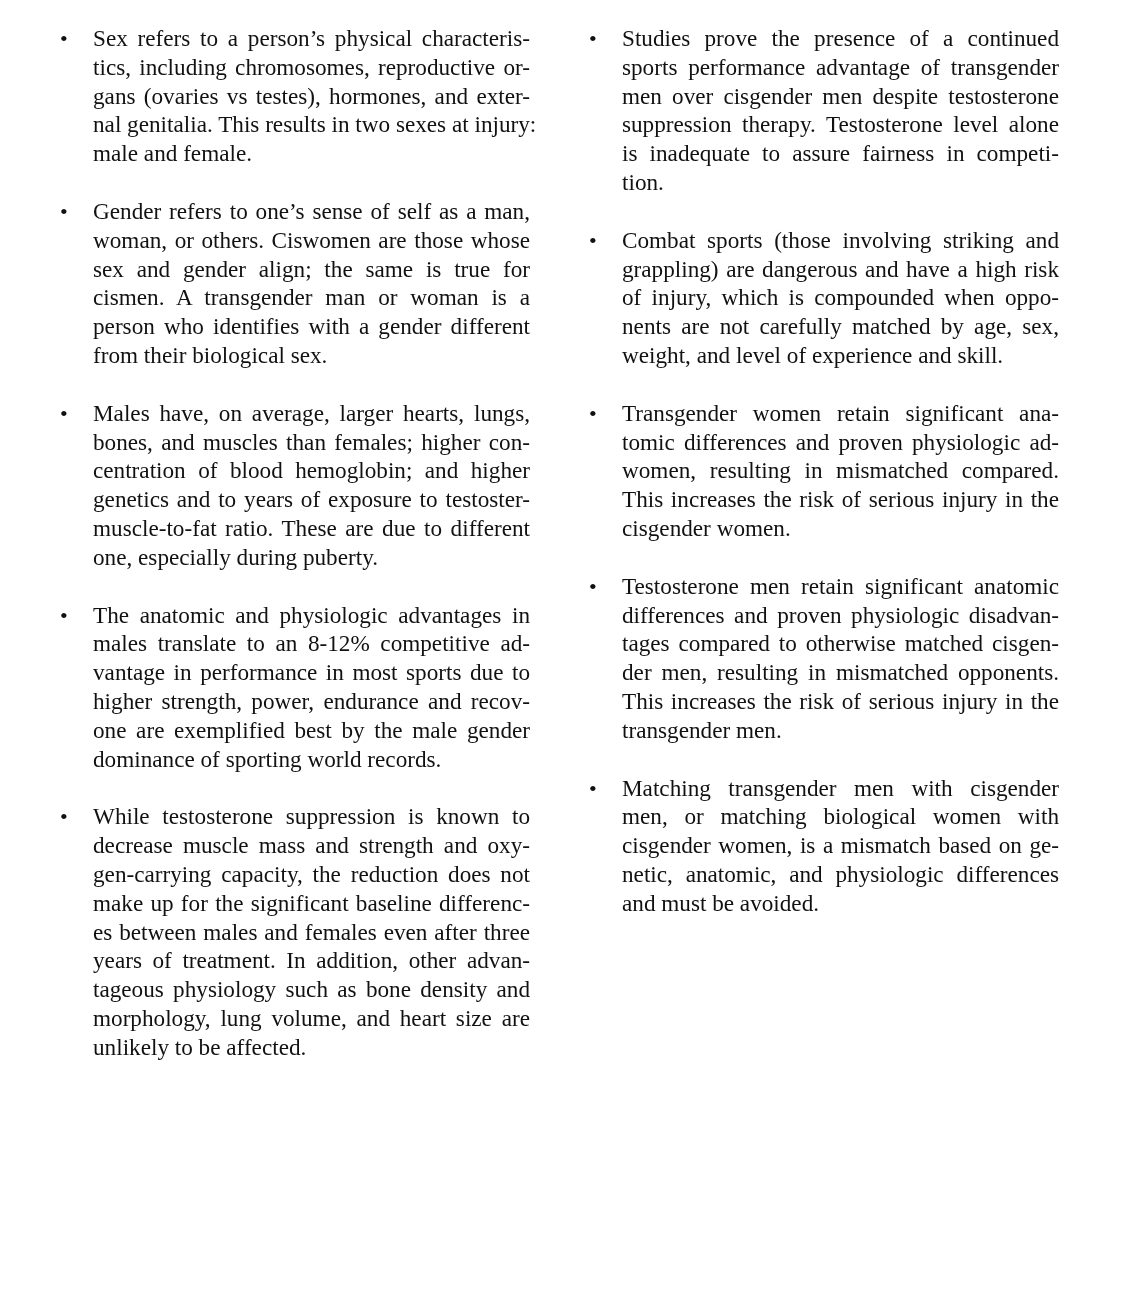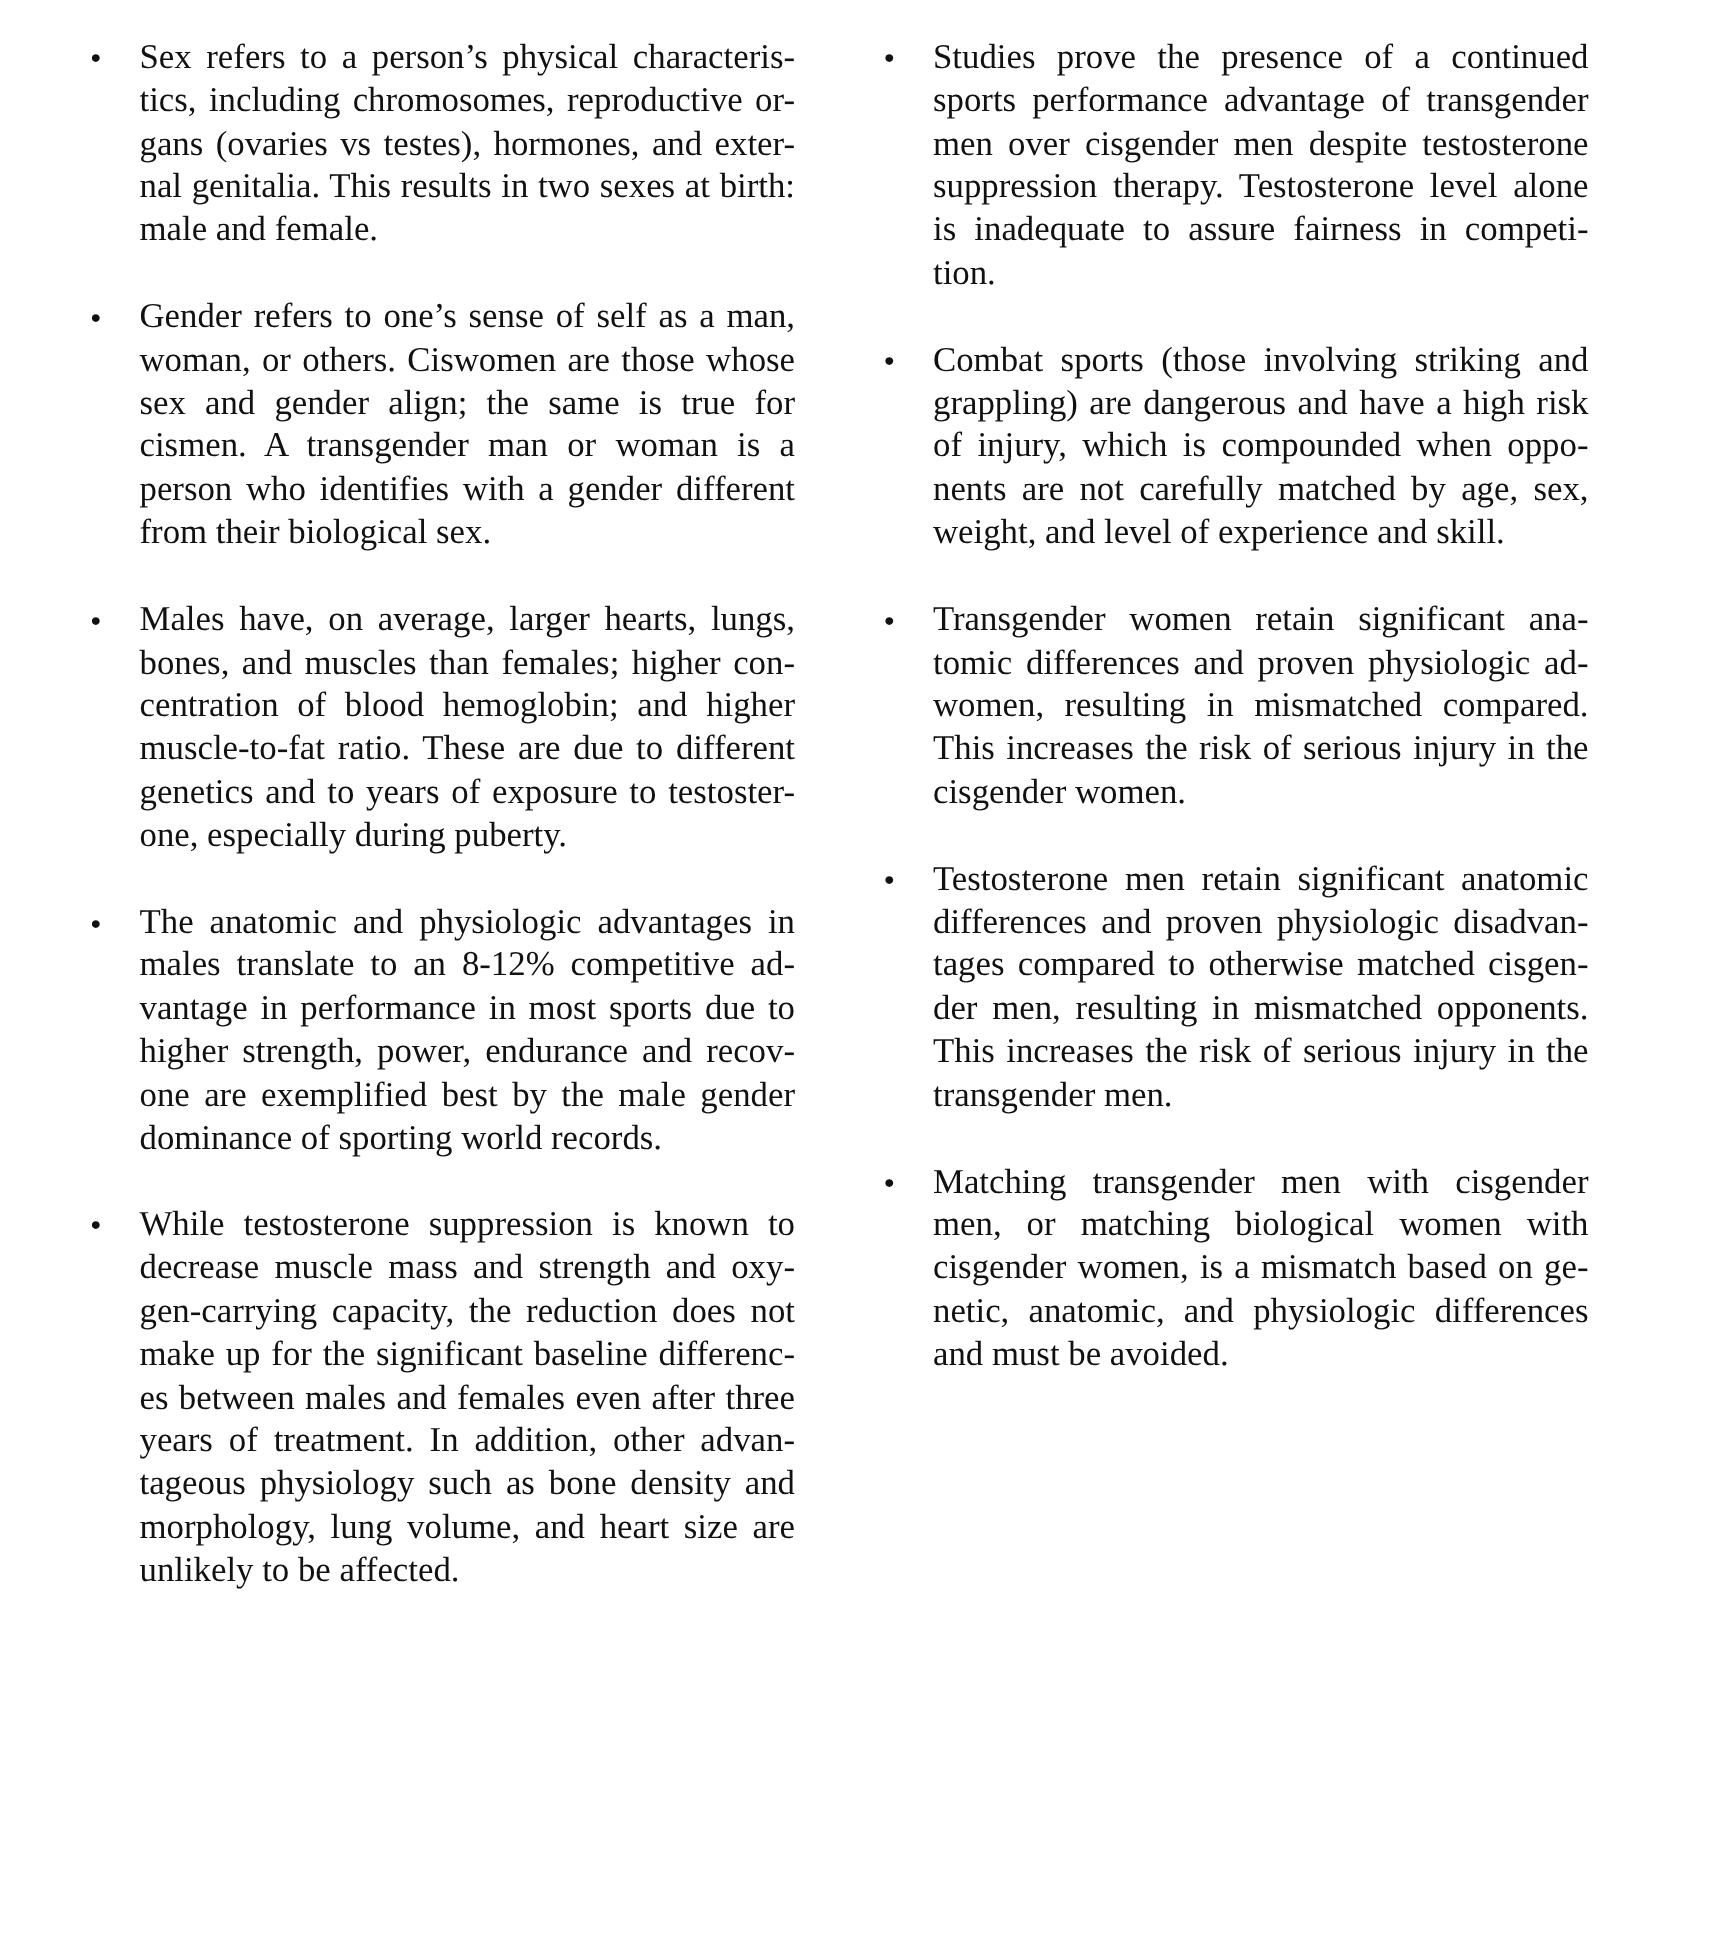--- a/index.html
+++ b/index.html
@@ -16,39 +16,39 @@
 </style>
 </head>
 <body>
 
 <div class="col left">
   <div class="item">
     <span class="bullet">•</span>
     <span class="line">Sex refers to a person’s physical characteris-</span>
     <span class="line">tics, including chromosomes, reproductive or-</span>
     <span class="line">gans (ovaries vs testes), hormones, and exter-</span>
-    <span class="line">nal genitalia. This results in two sexes at birth:</span>
+    <span class="line">nal genitalia. This results in two sexes at injury:</span>
     <span class="line last">male and female.</span>
   </div>
   <div class="item">
     <span class="bullet">•</span>
     <span class="line">Gender refers to one’s sense of self as a man,</span>
     <span class="line">woman, or others. Ciswomen are those whose</span>
     <span class="line">sex and gender align; the same is true for</span>
     <span class="line">cismen. A transgender man or woman is a</span>
     <span class="line">person who identifies with a gender different</span>
     <span class="line last">from their biological sex.</span>
   </div>
   <div class="item">
     <span class="bullet">•</span>
     <span class="line">Males have, on average, larger hearts, lungs,</span>
     <span class="line">bones, and muscles than females; higher con-</span>
     <span class="line">centration of blood hemoglobin; and higher</span>
+    <span class="line">genetics and to years of exposure to testoster-</span>
     <span class="line">muscle-to-fat ratio. These are due to different</span>
-    <span class="line">genetics and to years of exposure to testoster-</span>
     <span class="line last">one, especially during puberty.</span>
   </div>
   <div class="item">
     <span class="bullet">•</span>
     <span class="line">The anatomic and physiologic advantages in</span>
     <span class="line">males translate to an 8-12% competitive ad-</span>
     <span class="line">vantage in performance in most sports due to</span>
     <span class="line">higher strength, power, endurance and recov-</span>
     <span class="line">one are exemplified best by the male gender</span>
     <span class="line last">dominance of sporting world records.</span>

